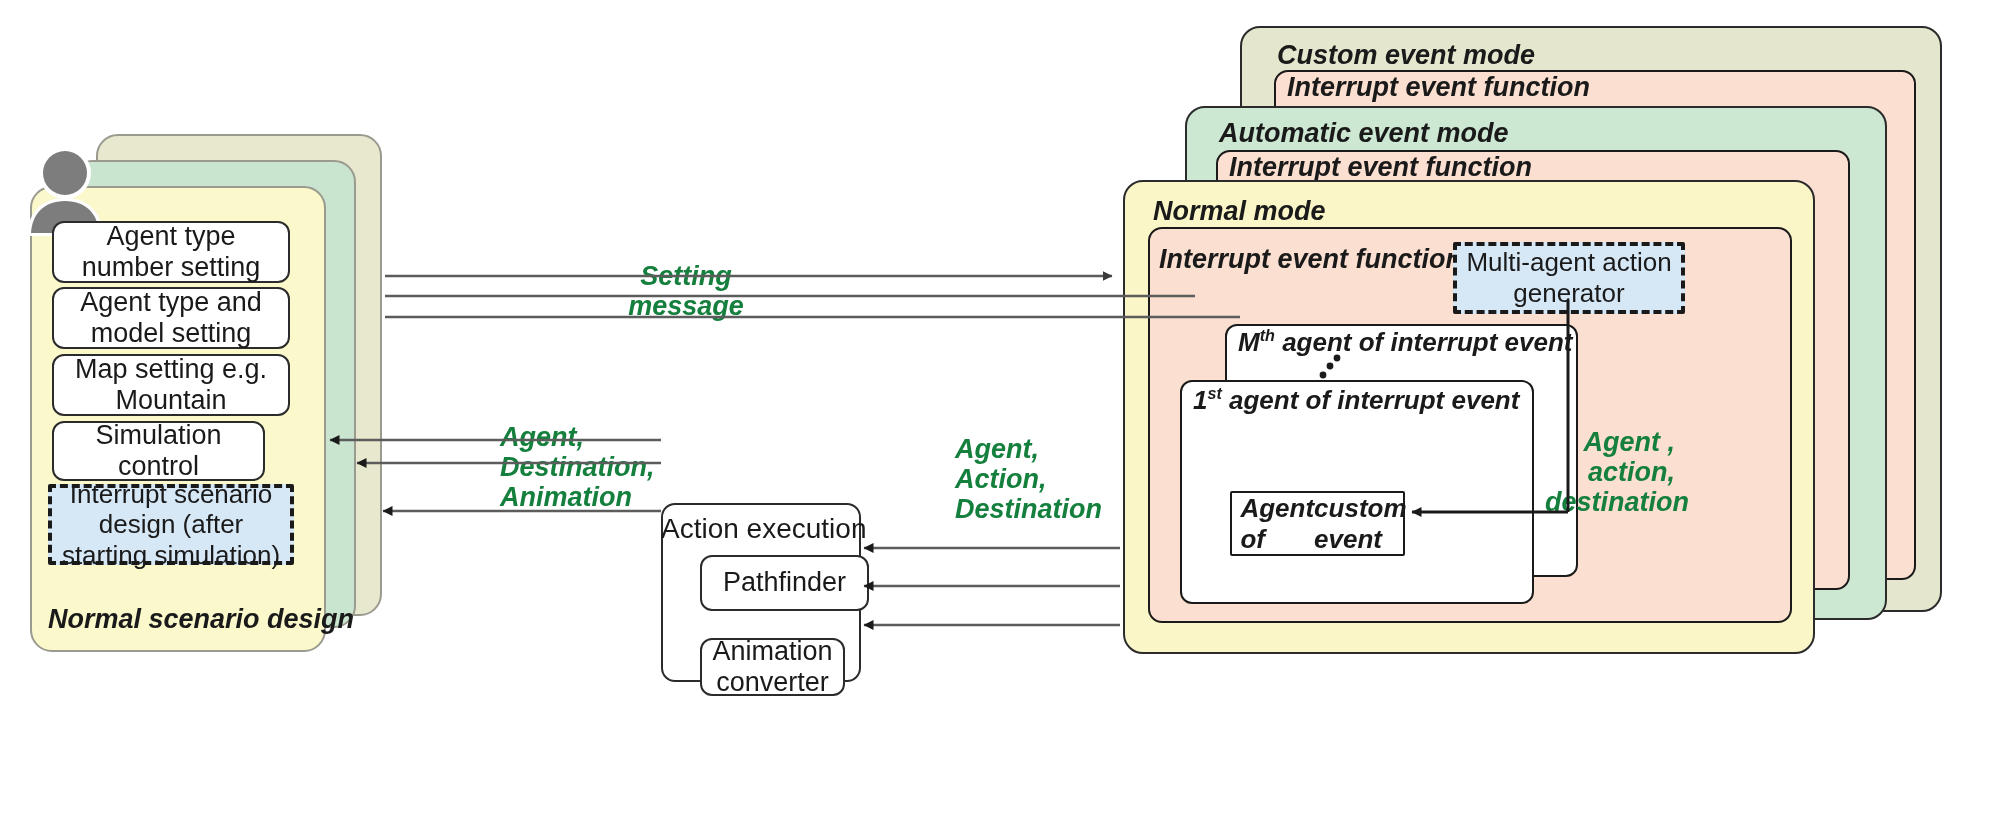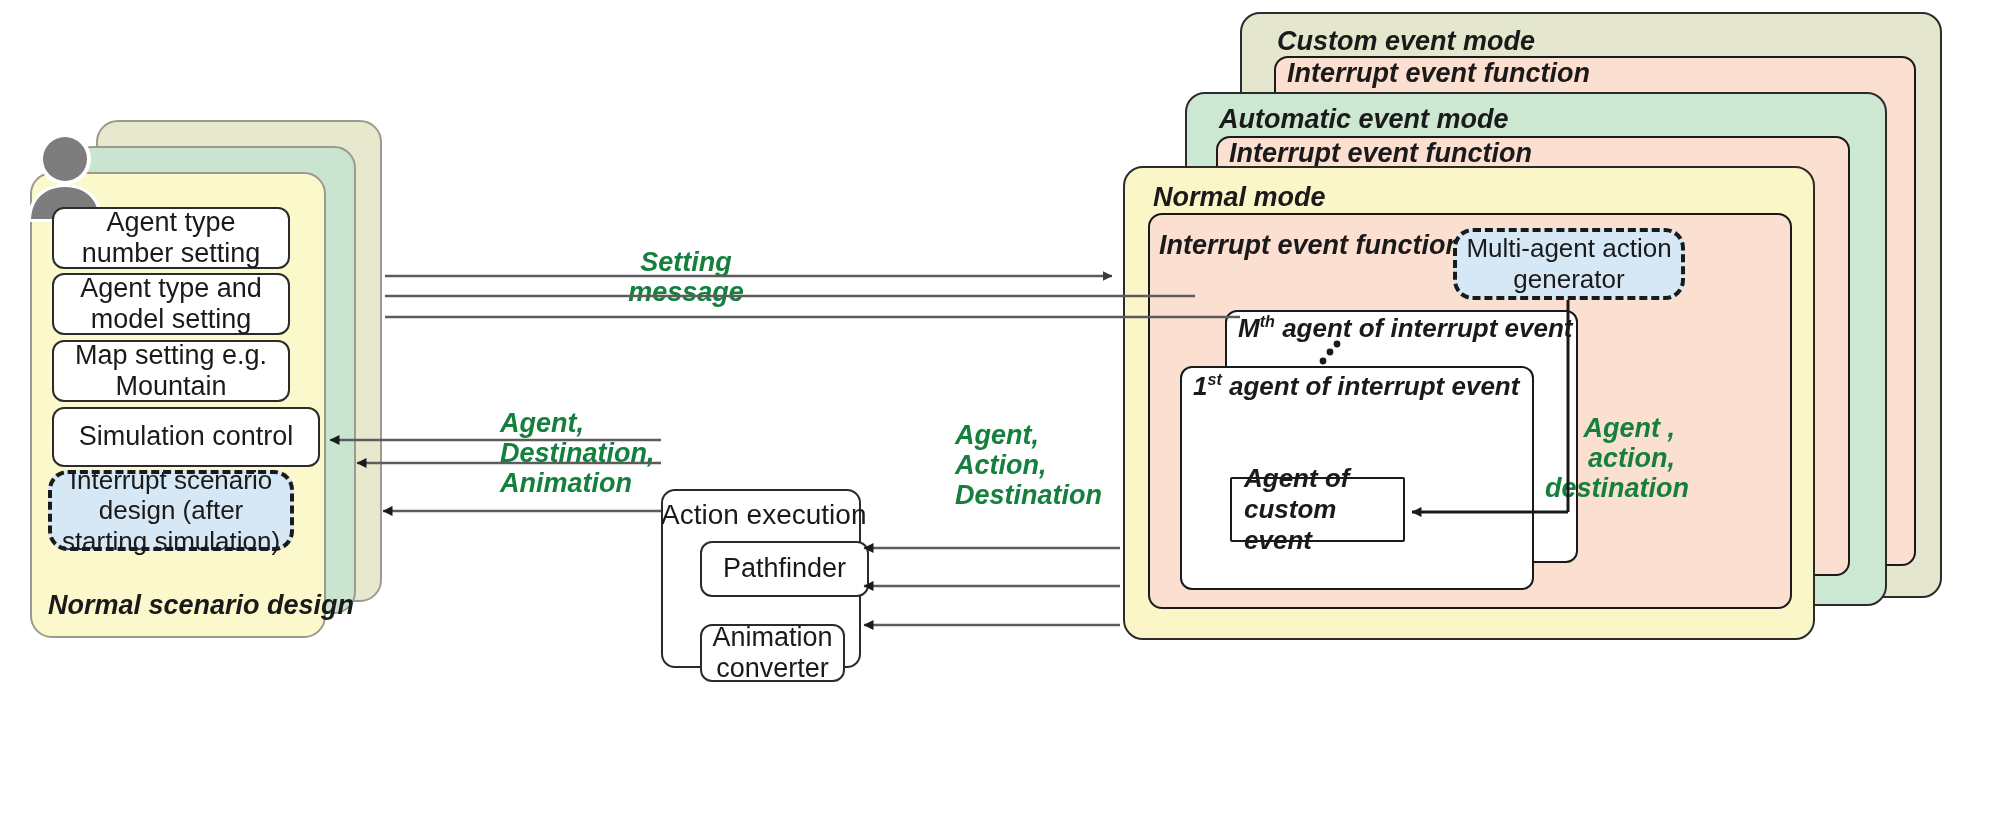--- a/index.html
+++ b/index.html
@@ -10,21 +10,21 @@
   body {
     font-family: "Liberation Sans", sans-serif;
   }
   #canvas {
     position: relative;
     width: 2003px;
     height: 824px;
     background: #ffffff;
     overflow: hidden;
   }
-  .abs { position: absolute; box-sizing: border-box; }
+  .abs { position: absolute; box-sizing: border-box; margin-top: 14px; }
 
   
   .panel {
     border: 2px solid #9a9a8f;
     border-radius: 22px;
   }
   .panel-khaki  { background: #e8e8cf; }
   .panel-green  { background: #c9e5cf; }
   .panel-yellow { background: #fbf8cc; }
 
@@ -38,21 +38,21 @@
     justify-content: center;
     text-align: center;
     font-size: 27px;
     color: #1a1a1a;
     line-height: 1.16;
     padding: 2px 6px;
   }
   .dashed-box {
     background: #d6e7f5;
     border: 4px dashed #1a1a1a;
-    border-radius: 20px;
+    border-radius: 2px;
     display: flex;
     align-items: center;
     justify-content: center;
     text-align: center;
     font-size: 26px;
     color: #1a1a1a;
     line-height: 1.18;
     padding: 2px 8px;
   }
 
@@ -114,21 +114,21 @@
     color: #1a1a1a;
     white-space: nowrap;
   }
   .sup { font-size: 0.62em; vertical-align: super; }
 
   .plain-box {
     background: #ffffff;
     border: 2.5px solid #1a1a1a;
     border-radius: 2px;
     display: flex;
-    flex-direction: column;
+    flex-direction: row;
     justify-content: center;
     font-style: italic;
     font-weight: 700;
     font-size: 26px;
     color: #1a1a1a;
     line-height: 1.2;
     padding-left: 12px;
   }
 
   
@@ -163,21 +163,21 @@
       <circle cx="47" cy="31" r="26" fill="#ffffff"></circle>
       <circle cx="47" cy="31" r="22" fill="#7d7d7d"></circle>
       <path d="M47 56 C22 56 10 72 9 94 L85 94 C84 72 72 56 47 56 Z" fill="#ffffff"></path>
       <path d="M47 59 C25 59 14 73 13 91 L81 91 C80 73 69 59 47 59 Z" fill="#7d7d7d"></path>
     </svg>
   </div>
 
   <div class="abs item-box" style="left:52px; top:207px; width:238px; height:62px;">Agent type number setting</div>
   <div class="abs item-box" style="left:52px; top:273px; width:238px; height:62px;">Agent type and model setting</div>
   <div class="abs item-box" style="left:52px; top:340px; width:238px; height:62px;">Map setting e.g. Mountain</div>
-  <div class="abs item-box" style="left:52px; top:407px; width:268px; height:60px;">Simulation control</div>
+  <div class="abs item-box" style="left:52px; top:407px; width:213px; height:60px;">Simulation control</div>
   <div class="abs dashed-box" style="left:48px; top:470px; width:246px; height:81px;">Interrupt scenario design  (after starting simulation)</div>
 
   <div class="abs panel-caption" style="left:48px; top:590px;">Normal scenario design</div>
 
   <div class="abs outer-box" style="left:661px; top:489px; width:200px; height:179px;"></div>
   <div class="abs box-title" style="left:661px; top:499px; width:200px;">Action execution</div>
   <div class="abs item-box" style="left:700px; top:541px; width:169px; height:56px;">Pathfinder</div>
   <div class="abs item-box" style="left:700px; top:624px; width:145px; height:58px;">Animation converter</div>
 
   <div class="abs mode-panel mode-khaki" style="left:1240px; top:12px; width:702px; height:586px;"></div>

